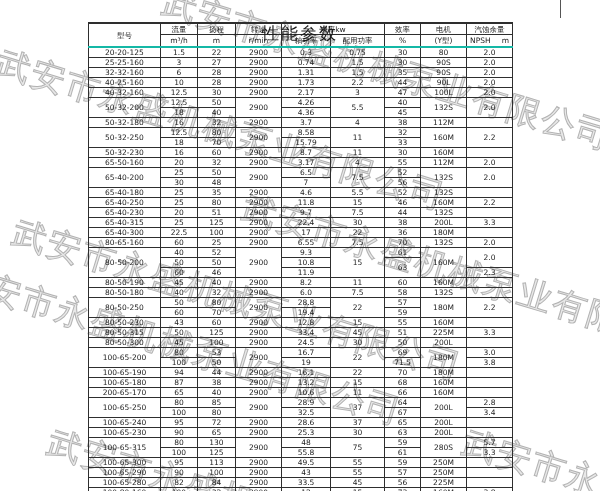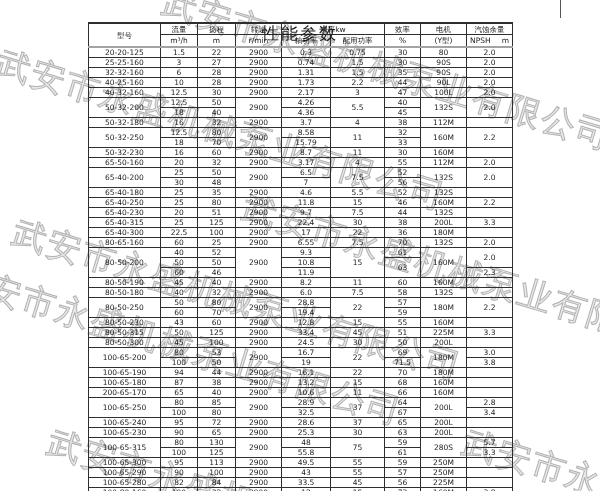--- a/index.html
+++ b/index.html
@@ -44,21 +44,21 @@
     font-size:7.5px;
     line-height:9px;
     color:#1c1c1c;
     overflow:hidden;
     white-space:nowrap;
     font-weight:normal;
   }
   thead tr.h1 th{height:10px;}
   thead tr.h2 th{height:11px;}
   table{border-top:2px solid #2e2e2e;}
-  thead{border-bottom:2px solid #a3a3a3;}
+  thead{border-bottom:2px solid #14b8a6;}
   tbody tr{height:9.62px;}
   .npsh-unit{display:flex;justify-content:space-between;padding:0 3px;align-items:center;}
 </style>
 </head>
 <body>
 
 <div class="stage">
 
   <div class="wm w1">武安市永盛机械泵业有限公司</div>
   <div class="wm w2">武安市永盛机械泵业有限公司</div>

